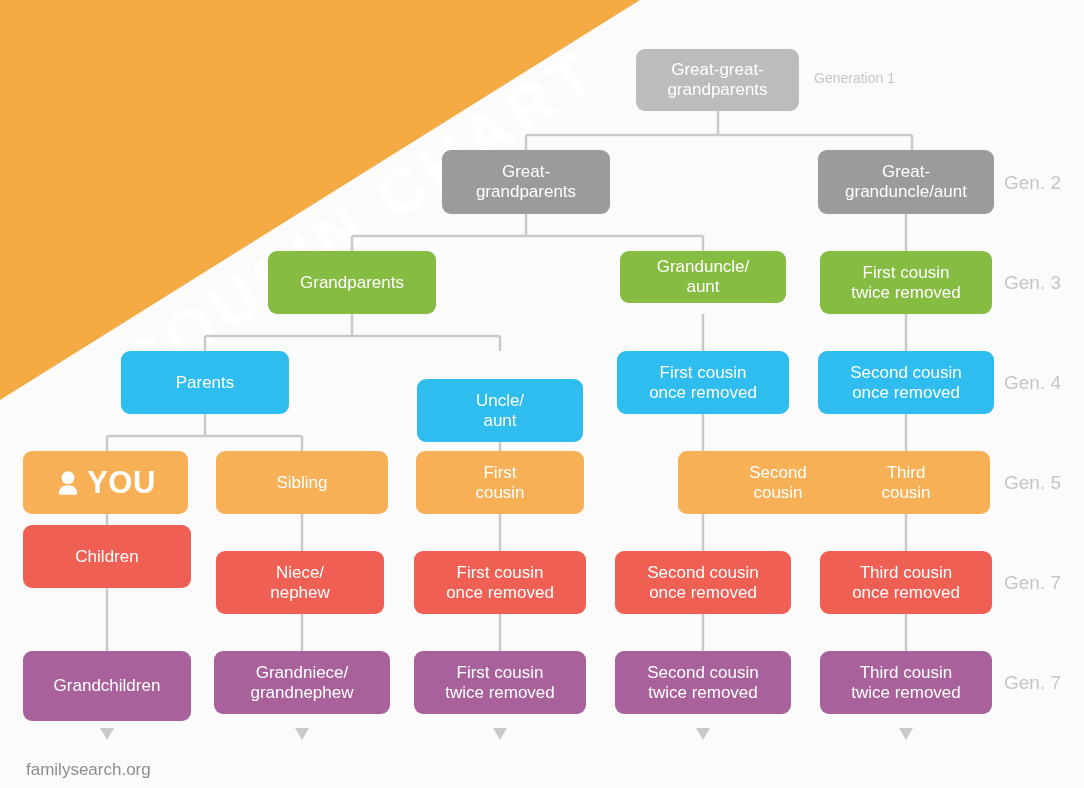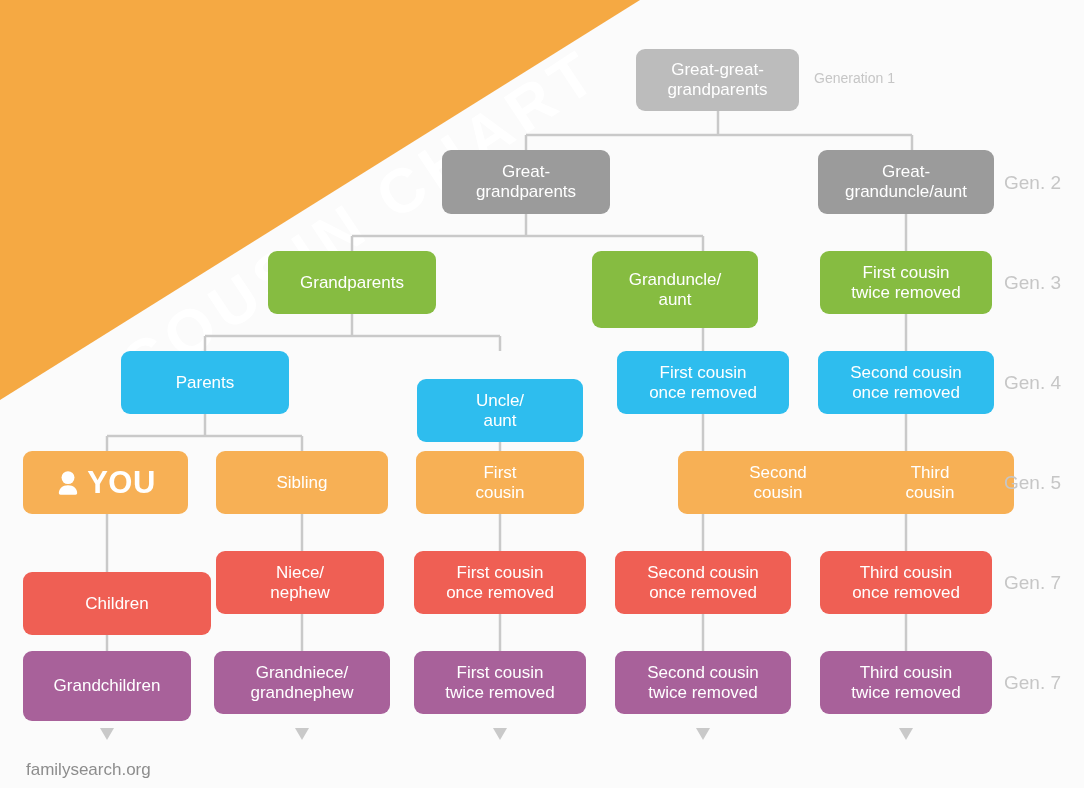--- a/index.html
+++ b/index.html
@@ -156,21 +156,21 @@
   </div>
   <div class="node" style="left:818px; top:150px; width:176px; height:64px; background:#9b9b9b;">
     <span class="lbl">Great-
 granduncle/aunt</span>
   </div>
   <div class="gen-label" style="left:1004px; top:172px;">Gen. 2</div>
 
   <div class="node" style="left:268px; top:251px; width:168px; height:63px; background:#86bc41;">
     <span class="lbl">Grandparents</span>
   </div>
-  <div class="node" style="left:592px; top:251px; width:166px; height:77px; background:#86bc41;">
+  <div class="node" style="left:620px; top:251px; width:166px; height:52px; background:#86bc41;">
     <span class="lbl">Granduncle/
 aunt</span>
   </div>
   <div class="node" style="left:820px; top:251px; width:172px; height:63px; background:#86bc41;">
     <span class="lbl">First cousin
 twice removed</span>
   </div>
   <div class="gen-label" style="left:1004px; top:272px;">Gen. 3</div>
 
   <div class="node" style="left:121px; top:351px; width:168px; height:63px; background:#2ebdee;">
@@ -201,27 +201,27 @@
     <span class="lbl">Sibling</span>
   </div>
   <div class="node" style="left:416px; top:451px; width:168px; height:63px; background:#f7b055;">
     <span class="lbl">First
 cousin</span>
   </div>
   <div class="node" style="left:633px; top:451px; width:200px; height:63px; background:#f7b055;margin-left:45px;">
     <span class="lbl">Second
 cousin</span>
   </div>
-  <div class="node" style="left:846px; top:451px; width:168px; height:63px; background:#f7b055;">
+  <div class="node" style="left:822px; top:451px; width:168px; height:63px; background:#f7b055;">
     <span class="lbl">Third
 cousin</span>
   </div>
   <div class="gen-label" style="left:1004px; top:472px;">Gen. 5</div>
 
-  <div class="node" style="left:23px; top:572px; width:188px; height:63px; background:#ef5f54;">
+  <div class="node" style="left:23px; top:525px; width:168px; height:63px; background:#ef5f54;">
     <span class="lbl">Children</span>
   </div>
   <div class="node" style="left:216px; top:551px; width:168px; height:63px; background:#ef5f54;">
     <span class="lbl">Niece/
 nephew</span>
   </div>
   <div class="node" style="left:414px; top:551px; width:172px; height:63px; background:#ef5f54;">
     <span class="lbl">First cousin
 once removed</span>
   </div>

